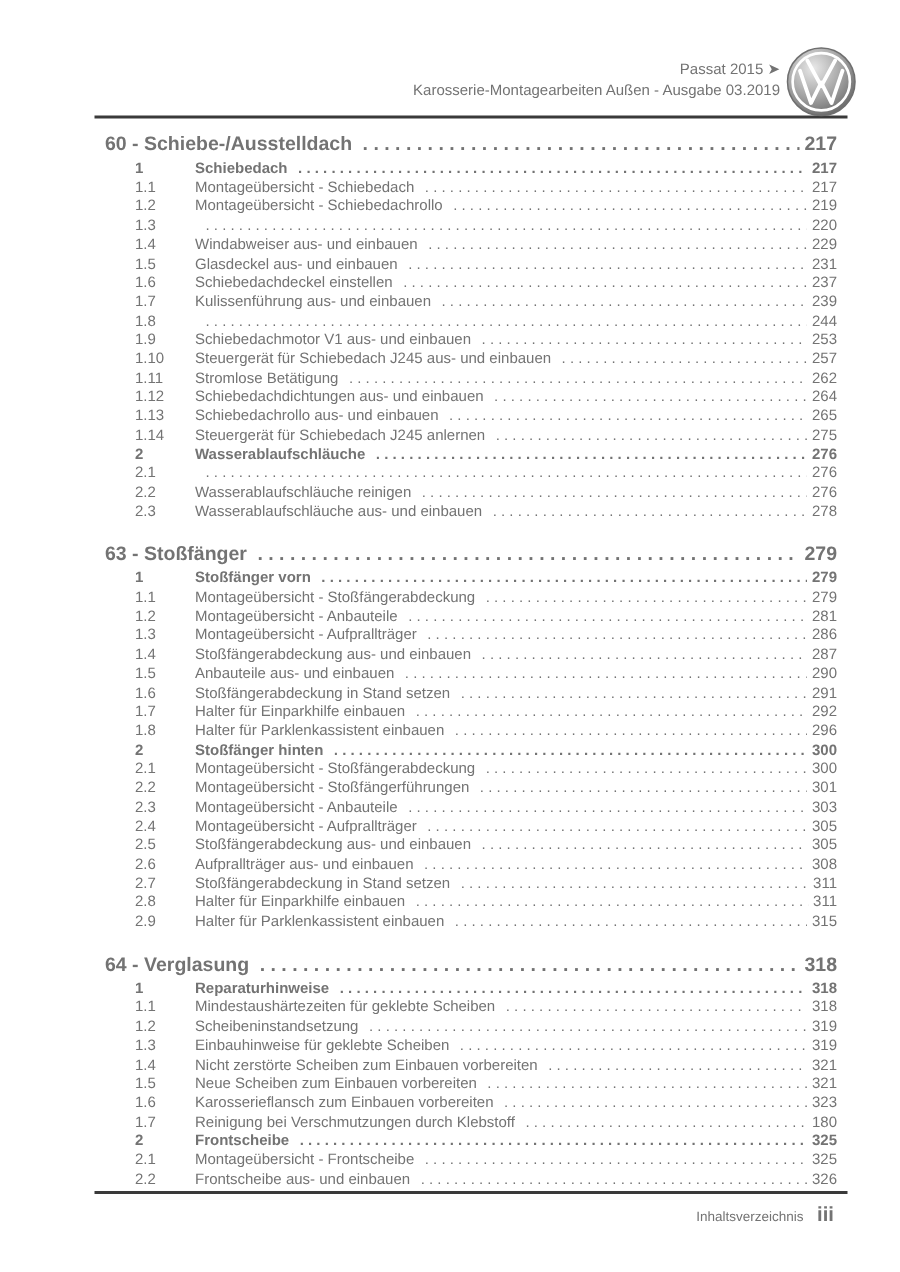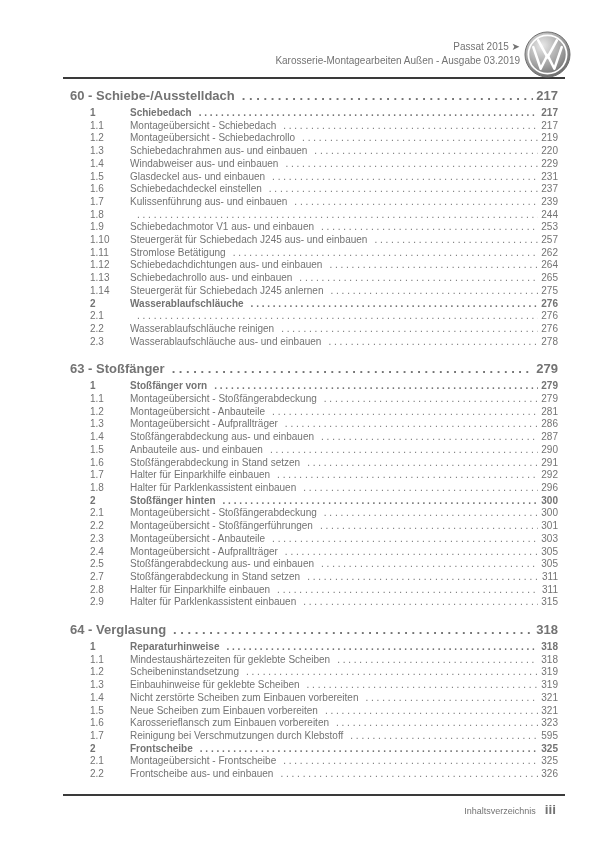--- a/index.html
+++ b/index.html
@@ -134,21 +134,20 @@
         <span class="pg">217</span>
       </div>
       <div class="toc-row item">
         <span class="num">1.2</span>
         <span class="title">Montageübersicht - Schiebedachrollo</span>
         <span class="leader"></span>
         <span class="pg">219</span>
       </div>
       <div class="toc-row item">
         <span class="num">1.3</span>
-        <span class="title">Schiebedachrahmen aus- und einbauen</span>
         <span class="leader"></span>
         <span class="pg">220</span>
       </div>
       <div class="toc-row item">
         <span class="num">1.4</span>
         <span class="title">Windabweiser aus- und einbauen</span>
         <span class="leader"></span>
         <span class="pg">229</span>
       </div>
       <div class="toc-row item">
@@ -322,20 +321,26 @@
         <span class="leader"></span>
         <span class="pg">305</span>
       </div>
       <div class="toc-row item">
         <span class="num">2.5</span>
         <span class="title">Stoßfängerabdeckung aus- und einbauen</span>
         <span class="leader"></span>
         <span class="pg">305</span>
       </div>
       <div class="toc-row item">
+        <span class="num">2.6</span>
+        <span class="title">Aufprallträger aus- und einbauen</span>
+        <span class="leader"></span>
+        <span class="pg">308</span>
+      </div>
+      <div class="toc-row item">
         <span class="num">2.7</span>
         <span class="title">Stoßfängerabdeckung in Stand setzen</span>
         <span class="leader"></span>
         <span class="pg">311</span>
       </div>
       <div class="toc-row item">
         <span class="num">2.8</span>
         <span class="title">Halter für Einparkhilfe einbauen</span>
         <span class="leader"></span>
         <span class="pg">311</span>
@@ -390,21 +395,21 @@
       <div class="toc-row item">
         <span class="num">1.6</span>
         <span class="title">Karosserieflansch zum Einbauen vorbereiten</span>
         <span class="leader"></span>
         <span class="pg">323</span>
       </div>
       <div class="toc-row item">
         <span class="num">1.7</span>
         <span class="title">Reinigung bei Verschmutzungen durch Klebstoff</span>
         <span class="leader"></span>
-        <span class="pg">595</span>
+        <span class="pg">180</span>
       </div>
       <div class="toc-row item bold">
         <span class="num">2</span>
         <span class="title">Frontscheibe</span>
         <span class="leader"></span>
         <span class="pg">325</span>
       </div>
       <div class="toc-row item">
         <span class="num">2.1</span>
         <span class="title">Montageübersicht - Frontscheibe</span>

